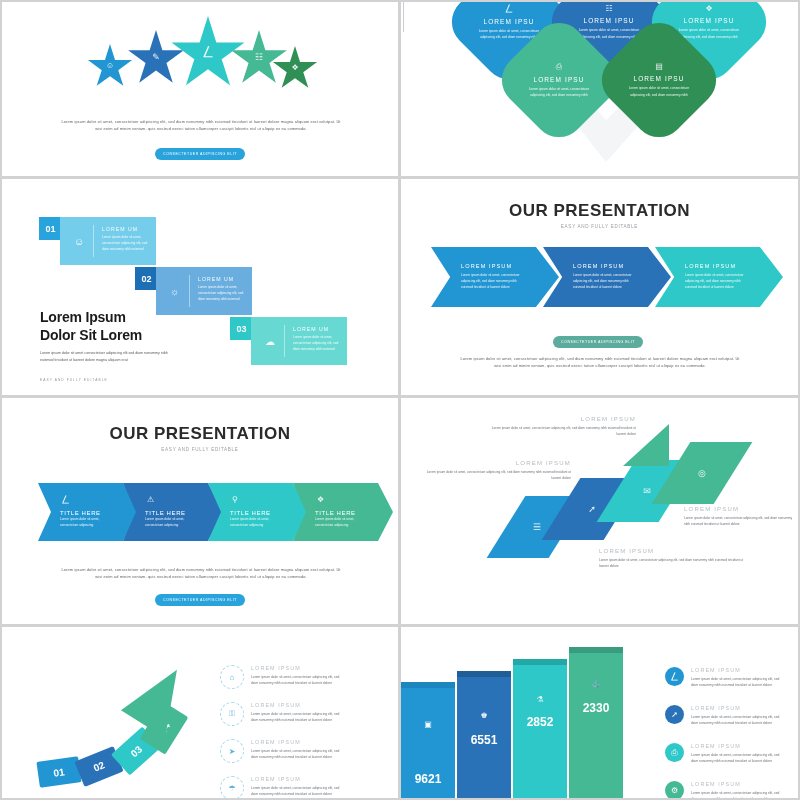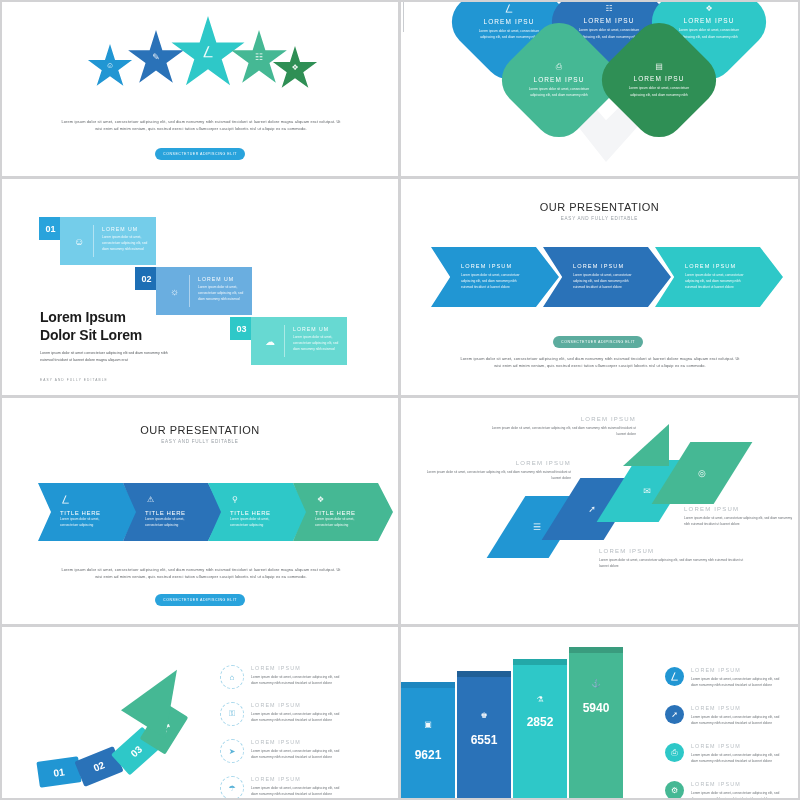--- a/index.html
+++ b/index.html
@@ -13,21 +13,21 @@
   .panel{position:absolute;background:#ffffff;overflow:hidden;}
   .p-tl{left:2px;top:2px;width:396px;height:174px;}
   .p-tr{left:401px;top:2px;width:397px;height:174px;}
   .p-ml{left:2px;top:179px;width:396px;height:216px;}
   .p-mr{left:401px;top:179px;width:397px;height:216px;}
   .p-bl{left:2px;top:398px;width:396px;height:226px;}
   .p-br{left:401px;top:398px;width:397px;height:226px;}
   .p-fl{left:2px;top:627px;width:396px;height:171px;}
   .p-fr{left:401px;top:627px;width:397px;height:171px;}
 
-  .ttl{font-size:11px;letter-spacing:.5px;color:#2b2b2b;text-align:center;font-weight:400;}
+  .ttl{font-size:17px;letter-spacing:.5px;color:#2b2b2b;text-align:center;font-weight:700;}
   .sub{font-size:4.6px;letter-spacing:.7px;color:#9aa0a6;text-align:center;margin-top:3px;}
   .lorem{font-size:3.9px;line-height:1.9;color:#5b5f63;text-align:center;letter-spacing:.15px;}
   .pill{
     display:block;margin:0 auto;border-radius:20px;color:#fff;
     font-size:3.6px;letter-spacing:.5px;text-align:center;
     padding:4px 0;width:90px;border:0;cursor:pointer;
   }
   .pill.blue{background:#29a3dc;}
   .pill.teal{background:#5cac9e;}
 
@@ -326,39 +326,39 @@
         <div class="li-t">LOREM IPSUM</div>
         <div class="li-d">Lorem ipsum dolor sit amet, consectetuer adipiscing elit, sed diam nonummy nibh euismod tincidunt ut laoreet dolore</div>
       </div>
     </div>
   </div>
 
   <div class="panel p-fr">
     <div class="barcap" style="left:0px;top:55px;width:54px;height:6px;background:#1d86bf;"></div>
     <div class="bar" style="left:0px;top:61px;width:54px;height:110px;background:#2196d3;">
       <div class="bi" style="top:32px;">▣</div>
-      <div class="bv" style="top:60px;">9621</div>
+      <div class="bv" style="top:84px;">9621</div>
     </div>
 
     <div class="barcap" style="left:56px;top:44px;width:54px;height:6px;background:#205f96;"></div>
     <div class="bar" style="left:56px;top:50px;width:54px;height:121px;background:#2a72b8;">
       <div class="bi" style="top:34px;">♚</div>
       <div class="bv" style="top:56px;">6551</div>
     </div>
 
     <div class="barcap" style="left:112px;top:32px;width:54px;height:6px;background:#23a8a8;"></div>
     <div class="bar" style="left:112px;top:38px;width:54px;height:133px;background:#2ec8c8;">
       <div class="bi" style="top:30px;">⚗</div>
       <div class="bv" style="top:50px;">2852</div>
     </div>
 
     <div class="barcap" style="left:168px;top:20px;width:54px;height:6px;background:#3a9c7e;"></div>
     <div class="bar" style="left:168px;top:26px;width:54px;height:145px;background:#45b894;">
       <div class="bi" style="top:26px;">⚓</div>
-      <div class="bv" style="top:48px;">5940</div>
+      <div class="bv" style="top:48px;">2330</div>
     </div>
 
     <div class="listitem" style="left:264px;top:40px;">
       <div class="fcirc" style="background:#2196d3;">⎳</div>
       <div>
         <div class="li-t">LOREM IPSUM</div>
         <div class="li-d">Lorem ipsum dolor sit amet, consectetuer adipiscing elit, sed diam nonummy nibh euismod tincidunt ut laoreet dolore</div>
       </div>
     </div>
     <div class="listitem" style="left:264px;top:78px;">

